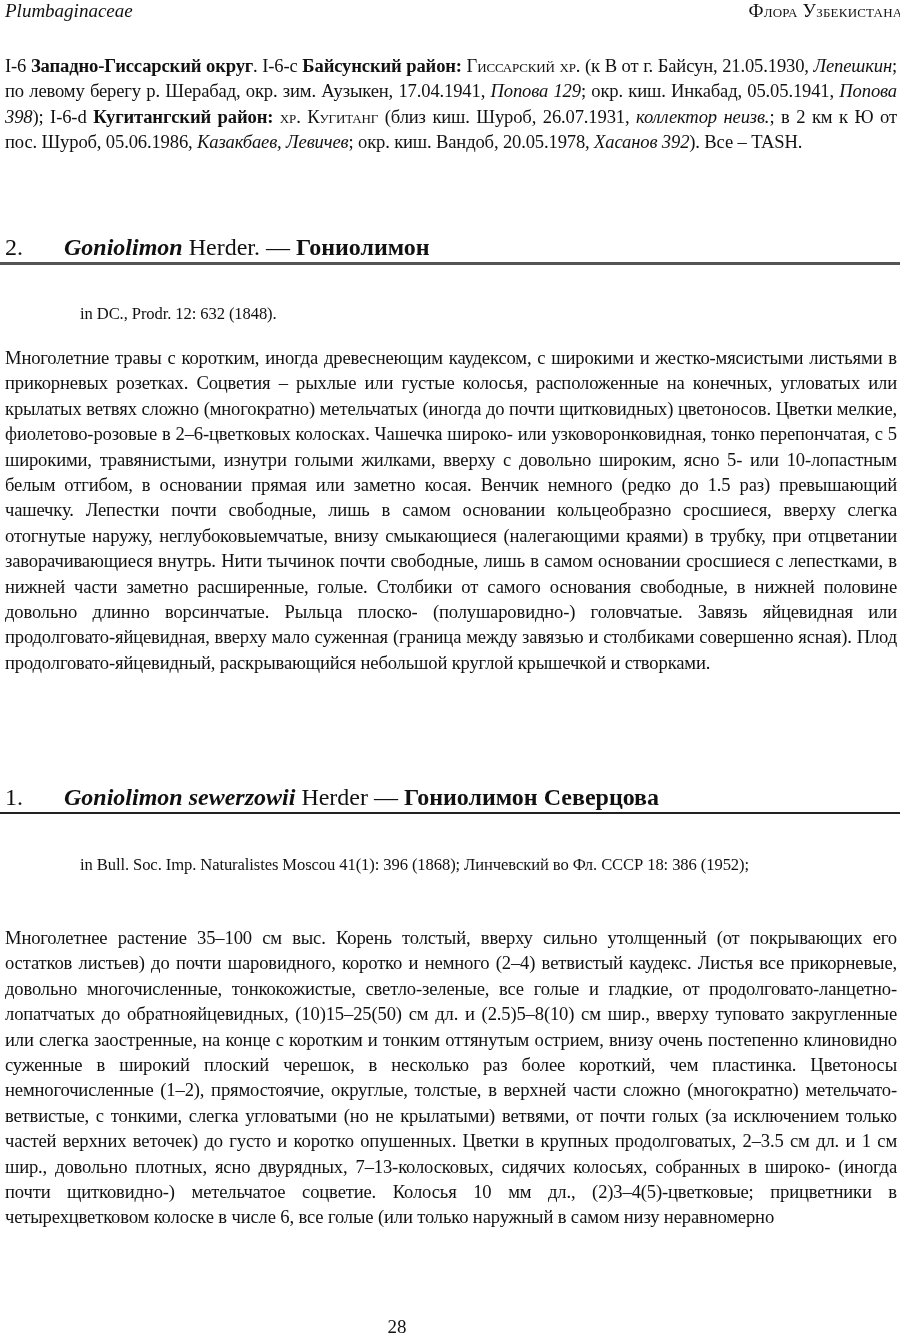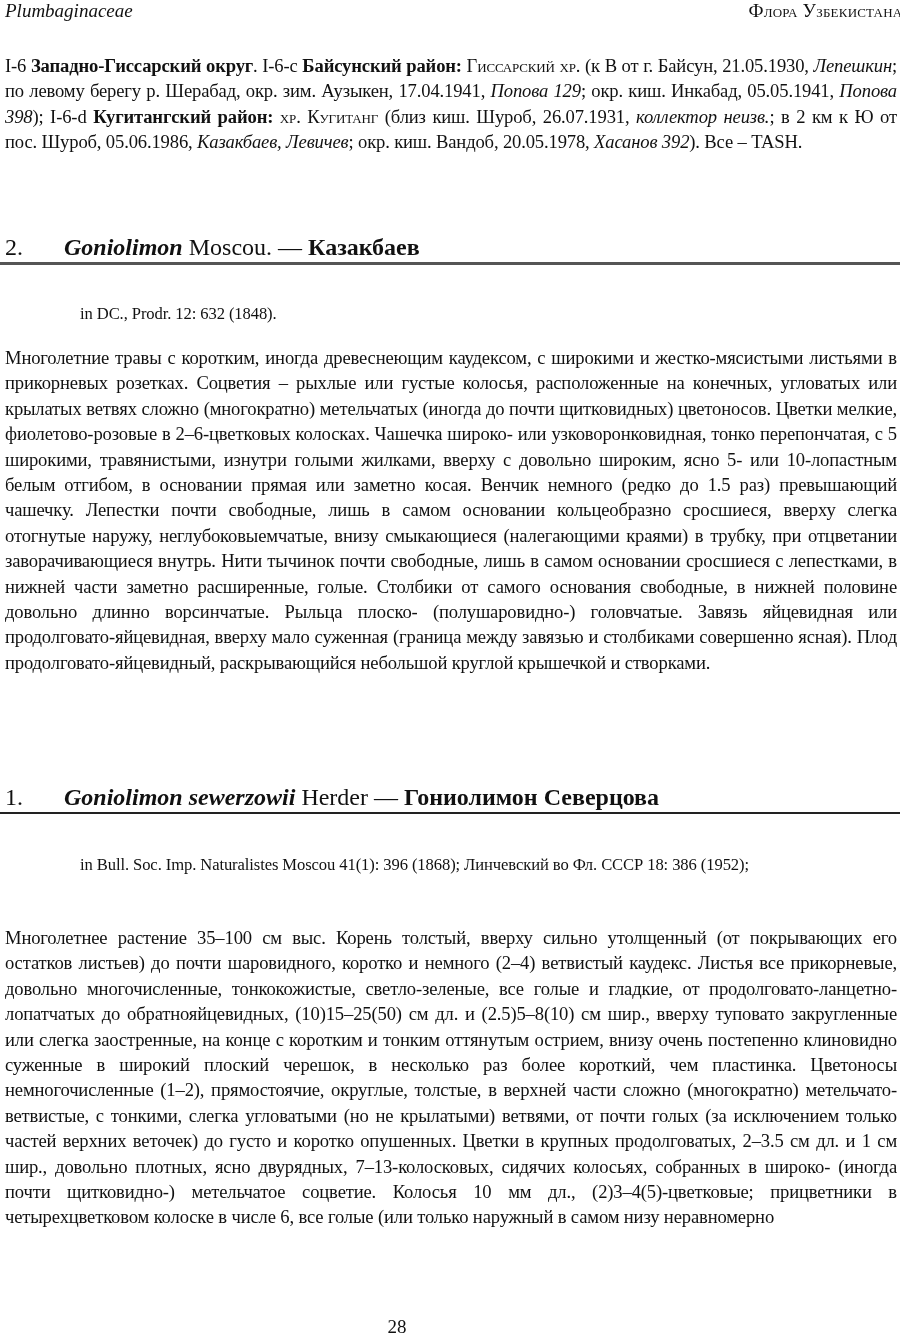--- a/index.html
+++ b/index.html
@@ -50,21 +50,21 @@
 
   <div class="running-head">
     <span class="rh-left">Plumbaginaceae</span>
     <span class="rh-right">Флора Узбекистана 3</span>
   </div>
 
   <p class="para" style="top:53px;"><span>I-6 </span><b>Западно-Гиссарский округ</b><span>. I-6-c </span><b>Байсунский район:</b><span class="sc"> Гиссарский хр.</span><span> (к В от г. Байсун, 21.05.1930, </span><i>Лепешкин</i><span>; по левому берегу р. Шерабад, окр. зим. Аузыкен, 17.04.1941, </span><i>Попова 129</i><span>; окр. киш. Инкабад, 05.05.1941, </span><i>Попова 398</i><span>); I-6-d </span><b>Кугитангский район:</b><span class="sc"> хр. Кугитанг</span><span> (близ киш. Шуроб, 26.07.1931, </span><i>коллектор неизв.</i><span>; в 2 км к Ю от пос. Шуроб, 05.06.1986, </span><i>Казакбаев, Левичев</i><span>; окр. киш. Вандоб, 20.05.1978, </span><i>Хасанов 392</i><span>). Все – TASH.</span></p>
 
   <div class="heading" style="top:232px;">
     <span class="num">2.</span>
-    <span class="title"><i>Goniolimon</i><span> Moscou. — </span><b>Казакбаев</b></span>
+    <span class="title"><i>Goniolimon</i><span> Herder. — </span><b>Гониолимон</b></span>
   </div>
   <div class="rule-genus" style="top:262px;"></div>
 
   <p class="cite" style="top:285px;">in DC., Prodr. 12: 632 (1848).</p>
 
   <p class="para" style="top:345px;">Многолетние травы с коротким, иногда древеснеющим каудексом, с широкими и жестко-мясистыми листьями в прикорневых розетках. Соцветия – рыхлые или густые колосья, расположенные на конечных, угловатых или крылатых ветвях сложно (многократно) метельчатых (иногда до почти щитковидных) цветоносов. Цветки мелкие, фиолетово-розовые в 2–6-цветковых колосках. Чашечка широко- или узковоронковидная, тонко перепончатая, с 5 широкими, травянистыми, изнутри голыми жилками, вверху с довольно широким, ясно 5- или 10-лопастным белым отгибом, в основании прямая или заметно косая. Венчик немного (редко до 1.5 раз) превышающий чашечку. Лепестки почти свободные, лишь в самом основании кольцеобразно сросшиеся, вверху слегка отогнутые наружу, неглубоковыемчатые, внизу смыкающиеся (налегающими краями) в трубку, при отцветании заворачивающиеся внутрь. Нити тычинок почти свободные, лишь в самом основании сросшиеся с лепестками, в нижней части заметно расширенные, голые. Столбики от самого основания свободные, в нижней половине довольно длинно ворсинчатые. Рыльца плоско- (полушаровидно-) головчатые. Завязь яйцевидная или продолговато-яйцевидная, вверху мало суженная (граница между завязью и столбиками совершенно ясная). Плод продолговато-яйцевидный, раскрывающийся небольшой круглой крышечкой и створками.</p>
 
   <div class="heading" style="top:782px;">
     <span class="num">1.</span>
     <span class="title"><i>Goniolimon sewerzowii</i><span> Herder — </span><b>Гониолимон Северцова</b></span>

